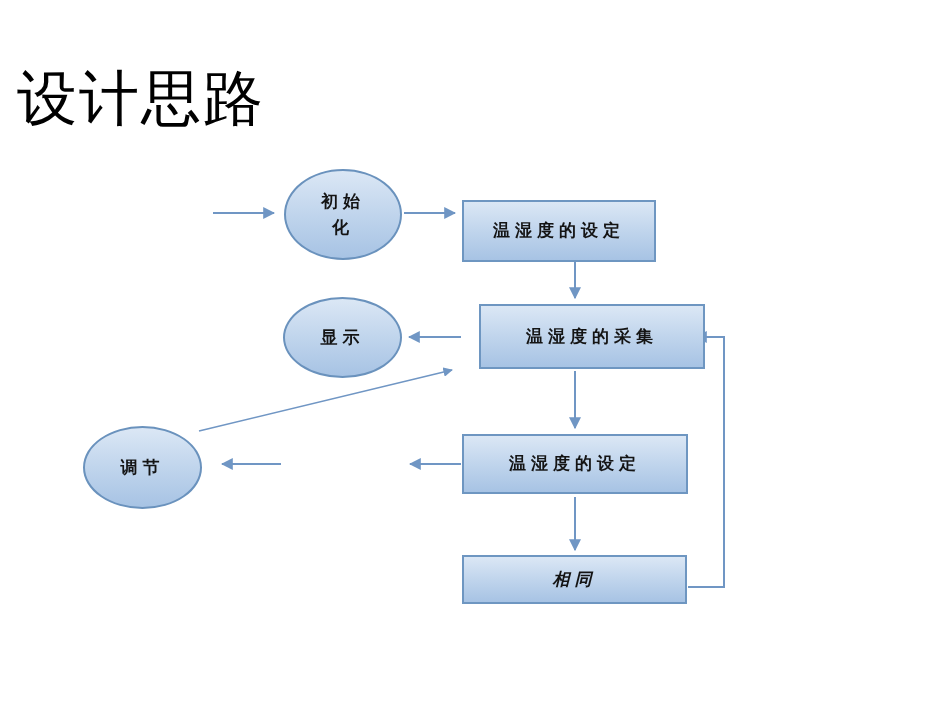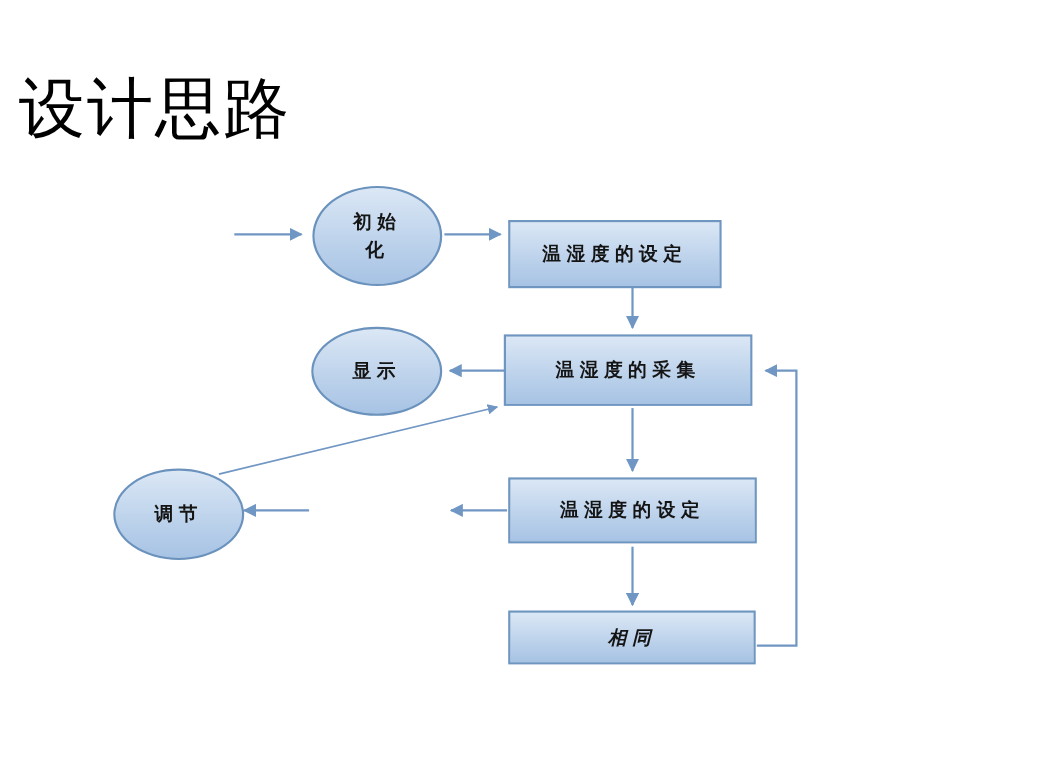--- a/index.html
+++ b/index.html
@@ -21,25 +21,25 @@
     background:linear-gradient(180deg,#dbe7f5 0%, #bfd4ec 52%, #a7c3e4 100%);
     border:2px solid #6e96c1;
     color:#141414; font-size:17px; font-weight:700; letter-spacing:5px;
     line-height:1.25;
   }
   .ellipse { border-radius:50%; border-color:#6a92bd; }
   .two-line { flex-direction:column; line-height:1.5; }
   #n-start   { left:99px;  top:173px; width:112px; height:84px; }
   #n-init    { left:284px; top:169px; width:118px; height:91px; }
   #n-set     { left:462px; top:200px; width:194px; height:62px; }
-  #n-collect { left:458px; top:304px; width:226px; height:65px; }
+  #n-collect { left:479px; top:304px; width:226px; height:65px; }
   #n-display { left:283px; top:297px; width:119px; height:81px;text-align:center; }
   #n-compare { left:462px; top:434px; width:226px; height:60px; }
   #n-diff    { left:283px; top:425px; width:120px; height:83px; }
-  #n-adjust  { left:103px;  top:426px; width:119px; height:83px; }
+  #n-adjust  { left:83px;  top:426px; width:119px; height:83px; }
   #n-same    { left:462px; top:555px; width:225px; height:49px;font-style:italic; }
 </style>
 </head>
 <body>
 
 <div class="canvas">
 
   <h1 class="title">设计思路</h1>
 
   <svg class="arrows" width="950" height="713" viewBox="0 0 950 713" xmlns="http://www.w3.org/2000/svg">

